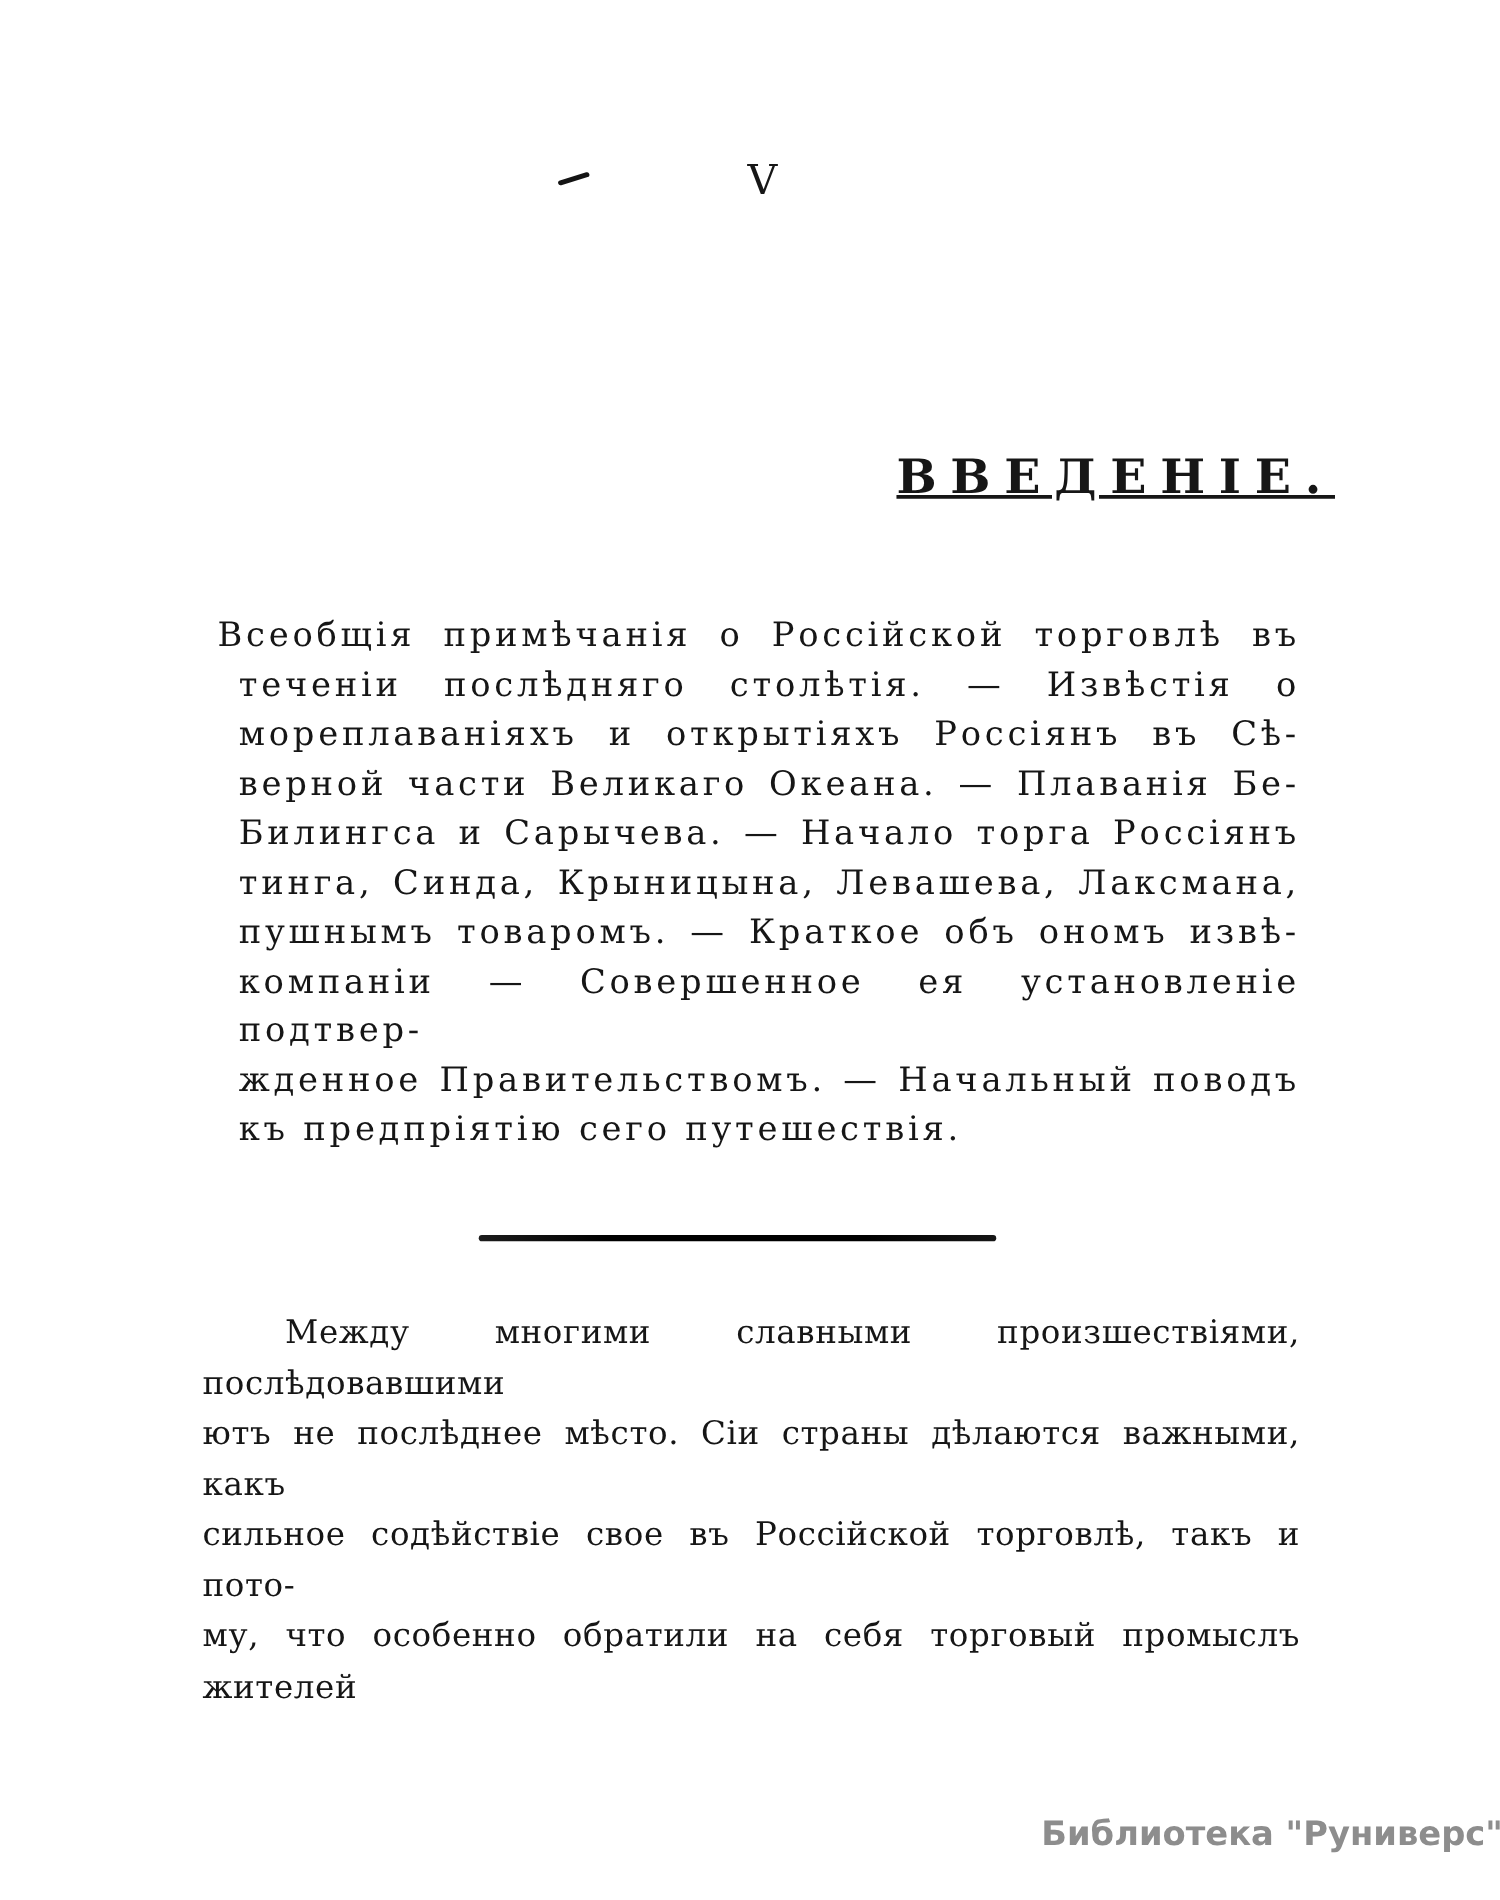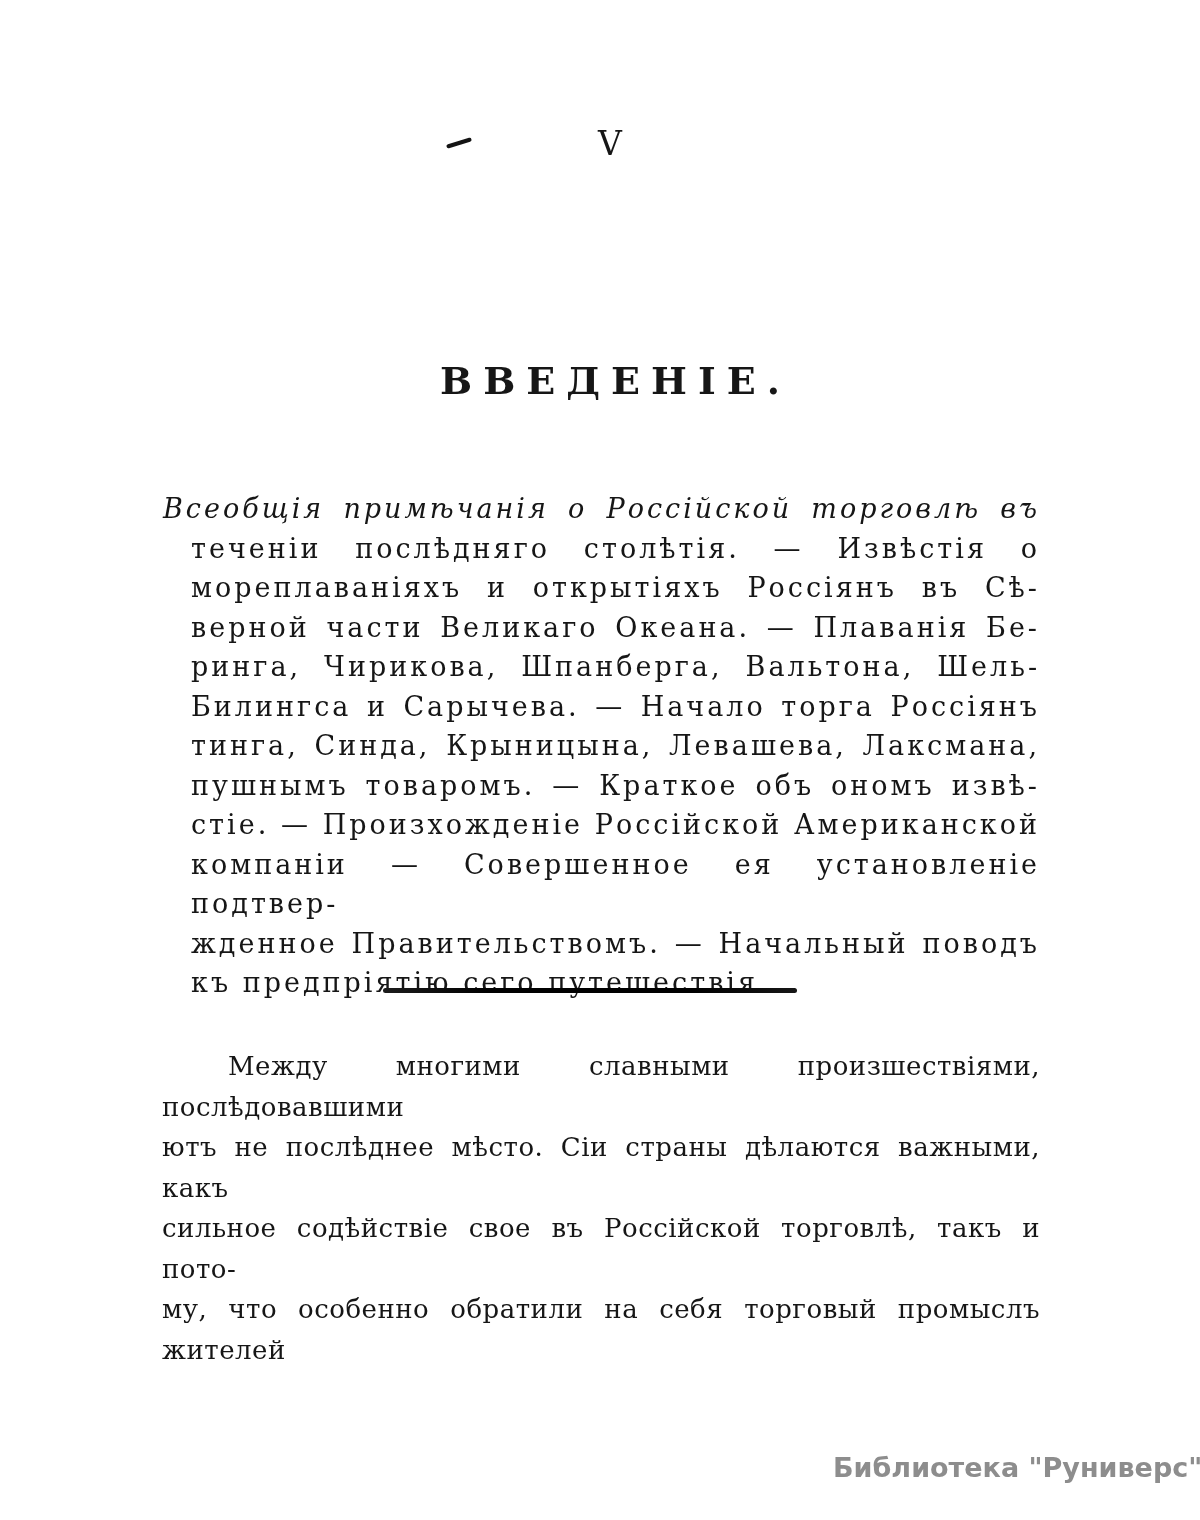--- a/index.html
+++ b/index.html
@@ -41,44 +41,44 @@
     text-align: center;
     font-size: 33px;
     color: var(--ink);
   }
   .title {
     position: absolute;
     left: 163px;
     top: 358px;
     width: 905px;
     margin: 0;
-    text-align: center;
+    text-align: right;
     font-size: 38px;
     font-weight: bold;
     letter-spacing: 11px;
     color: var(--ink);
     font-family: "DejaVu Serif", serif;
+    text-decoration: underline;
   }
   .summary {
     position: absolute;
     left: 162px;
     top: 489px;
     width: 878px;
     font-size: 27px;
     letter-spacing: 3px;
     line-height: 39.5px;
   }
   .summary .line {
     text-align: justify;
     text-align-last: justify;
     margin-left: 29px;
   }
   .summary .line.first {
-    margin-left: 1px;
-    font-style: italic;
+    margin-left: 12px;
   }
   .summary .line.no-just {
     text-align-last: left;
   }
   .body-text {
     position: absolute;
     left: 162px;
     top: 1046px;
     width: 878px;
     font-size: 26px;
@@ -119,25 +119,23 @@
 
 <div class="page">
   <div class="pen-mark"></div>
   <div class="page-number">V</div>
   <h1 class="title">ВВЕДЕНІЕ.</h1>
   <div class="summary" id="summary-lines">
       <div class="line first"><span>Всеобщія примѣчанія о Россійской торговлѣ въ</span></div>
       <div class="line"><span>теченіи послѣдняго столѣтія. — Извѣстія о</span></div>
       <div class="line"><span>мореплаваніяхъ и открытіяхъ Россіянъ въ Сѣ-</span></div>
       <div class="line"><span>верной части </span><span class="italic">Великаго</span><span> Океана. — Плаванія Бе-</span></div>
-      <div class="line"><span>ринга, Чирикова, Шпанберга, Вальтона, Шель-</span></div>
       <div class="line"><span>Билингса и Сарычева. — Начало торга Россіянъ</span></div>
       <div class="line"><span>тинга, Синда, Крыницына, Левашева, Лаксмана,</span></div>
       <div class="line"><span>пушнымъ товаромъ. — Краткое объ ономъ извѣ-</span></div>
-      <div class="line"><span>стіе. — Произхожденіе Россійской Американской</span></div>
       <div class="line"><span>компаніи — Совершенное ея установленіе подтвер-</span></div>
       <div class="line"><span>жденное Правительствомъ. — Начальный поводъ</span></div>
       <div class="line no-just"><span>къ предпріятію сего путешествія.</span></div>
     </div>
   <div class="rule"></div>
   <div class="body-text" id="body-lines">
       <div class="line first"><span>Между многими славными произшествіями, послѣдовавшими</span></div>
       <div class="line"><span>ютъ не послѣднее мѣсто. Сіи страны дѣлаются важными, какъ</span></div>
       <div class="line"><span>сильное содѣйствіе свое въ Россійской торговлѣ, такъ и пото-</span></div>
       <div class="line"><span>му, что особенно обратили на себя торговый промыслъ жителей</span></div>

